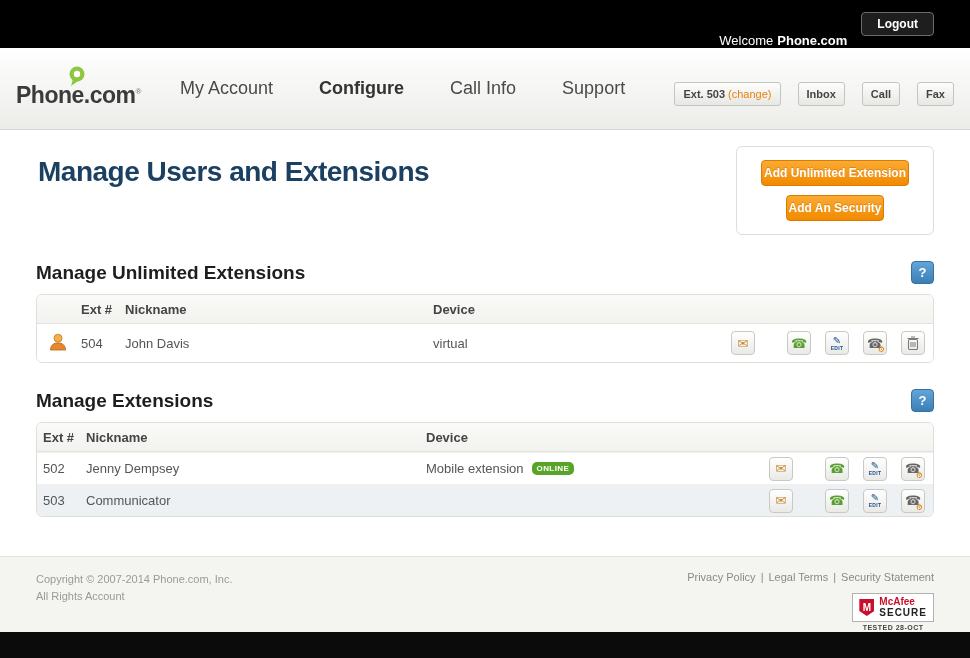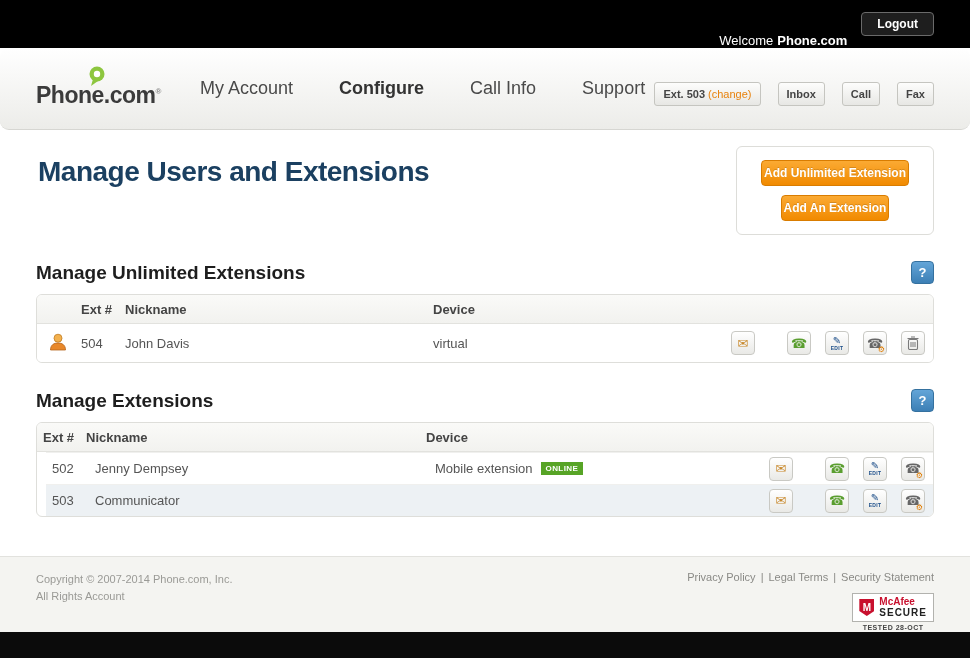--- a/index.html
+++ b/index.html
@@ -15,21 +15,21 @@
             justify-content:flex-end; padding-right:36px; gap:14px; }
   .welcome { color:#fff; font-size:13px;margin-top:33px; }
   .welcome .brand { font-weight:bold; margin-left:4px; }
   .logout-btn { background:#1e1e1e; border:1px solid #6a6a6a; border-radius:4px;
                 color:#fff; font-weight:bold; font-size:12px; padding:4px 15px;
                 font-family:inherit; cursor:pointer; }
 
   
   .header { flex:0 0 82px; background:linear-gradient(#ffffff,#ecece9);
             border-bottom:1px solid #d6d6d2; display:flex; align-items:center;
-            padding:0 36px;border-radius:9px; }
+            padding:0 16px; }
   .logo { position:relative; font-size:23px; font-weight:bold; color:#3b3b3b;
           letter-spacing:-0.5px; margin-top:14px; width:128px; cursor:pointer; }
   .logo sup { font-size:8px; color:#8a8a8a; }
   .logo-pin { position:absolute; top:-17px; left:52px; }
   .nav { display:flex; gap:46px; margin-left:36px; font-size:18px; color:#4a4a4a; }
   .nav-item { cursor:pointer; }
   .nav-item.active { font-weight:bold; color:#333; }
   .header-controls { margin-left:auto; display:flex; gap:17px; font-size:11px; margin-top:10px; }
   .hbtn { background:linear-gradient(#fdfdfc,#e7e7e4); border:1px solid #c5c5c0;
           border-radius:3px; padding:5px 8px; color:#444; font-weight:bold;
@@ -54,28 +54,28 @@
   .help-btn { width:23px; height:23px; background:linear-gradient(#63a5d8,#3c7fb5);
               border:1px solid #35719f; border-radius:4px; color:#fff; font-weight:bold;
               font-size:13px; font-family:inherit; cursor:pointer; }
 
   .tbl { border:1px solid #dededa; border-radius:6px; overflow:hidden; background:#fff; }
   .trow { display:grid; align-items:center; font-size:13px; color:#555; background:#fff; }
   .t1 .trow { grid-template-columns:42px 44px 308px 1fr auto; height:38px; }
   .t2 .trow { grid-template-columns:47px 340px 1fr auto; height:32px; }
   .t1 .thead, .t2 .thead { background:linear-gradient(#fafaf8,#f2f2ef);
       border-bottom:1px solid #e2e2de; height:29px; font-weight:bold; font-size:13px; color:#444; }
-  .t2 .trow + .trow { border-top:1px solid #f0f0ee;margin-left:9px; }
+  .t2 .trow + .trow { border-top:1px solid #f0f0ee; }
   .alt { background:#edf1f4 !important; }
   .cell { padding:0 2px; }
   .t2 .cell-ext { padding-left:6px; }
   .avatar-cell { display:flex; justify-content:center; }
 
   .online { background:#57a426; color:#fff; font-size:8px; font-weight:bold;
-            border-radius:0; padding:2px 5px; margin-left:8px; letter-spacing:.4px;
+            border-radius:5px; padding:2px 5px; margin-left:8px; letter-spacing:.4px;
             vertical-align:2px; }
 
   .icons { display:flex; align-items:center; justify-self:end; padding-right:8px; }
   .icon-btn { width:24px; height:24px; border:1px solid #c9c9c4; border-radius:4px;
               background:linear-gradient(#ffffff,#e9e9e6); display:flex; flex-direction:column;
               align-items:center; justify-content:center; cursor:pointer; position:relative; }
   .icons .icon-btn + .icon-btn { margin-left:14px; }
   .icons .icon-btn.gap-after { margin-right:18px; }
   .g-mail { color:#c98a2e; font-size:13px; line-height:1; }
   .g-call { color:#5a9e2f; font-size:13px; line-height:1; }
@@ -143,21 +143,21 @@
     <span class="hbtn">Fax</span>
   </div>
 </div>
 
 <div class="main">
 
   <div class="title-row">
     <h1>Manage Users and Extensions</h1>
     <div class="add-box">
       <button class="orange-btn">Add Unlimited Extension</button>
-      <button class="orange-btn">Add An Extension</button>
+      <button class="orange-btn">Add An Security</button>
     </div>
   </div>
 
   <div class="section-head">
     <h2>Manage Unlimited Extensions</h2>
     <button class="help-btn">?</button>
   </div>
   <div class="tbl t1">
     <div class="trow thead">
       <div class="cell"></div>

